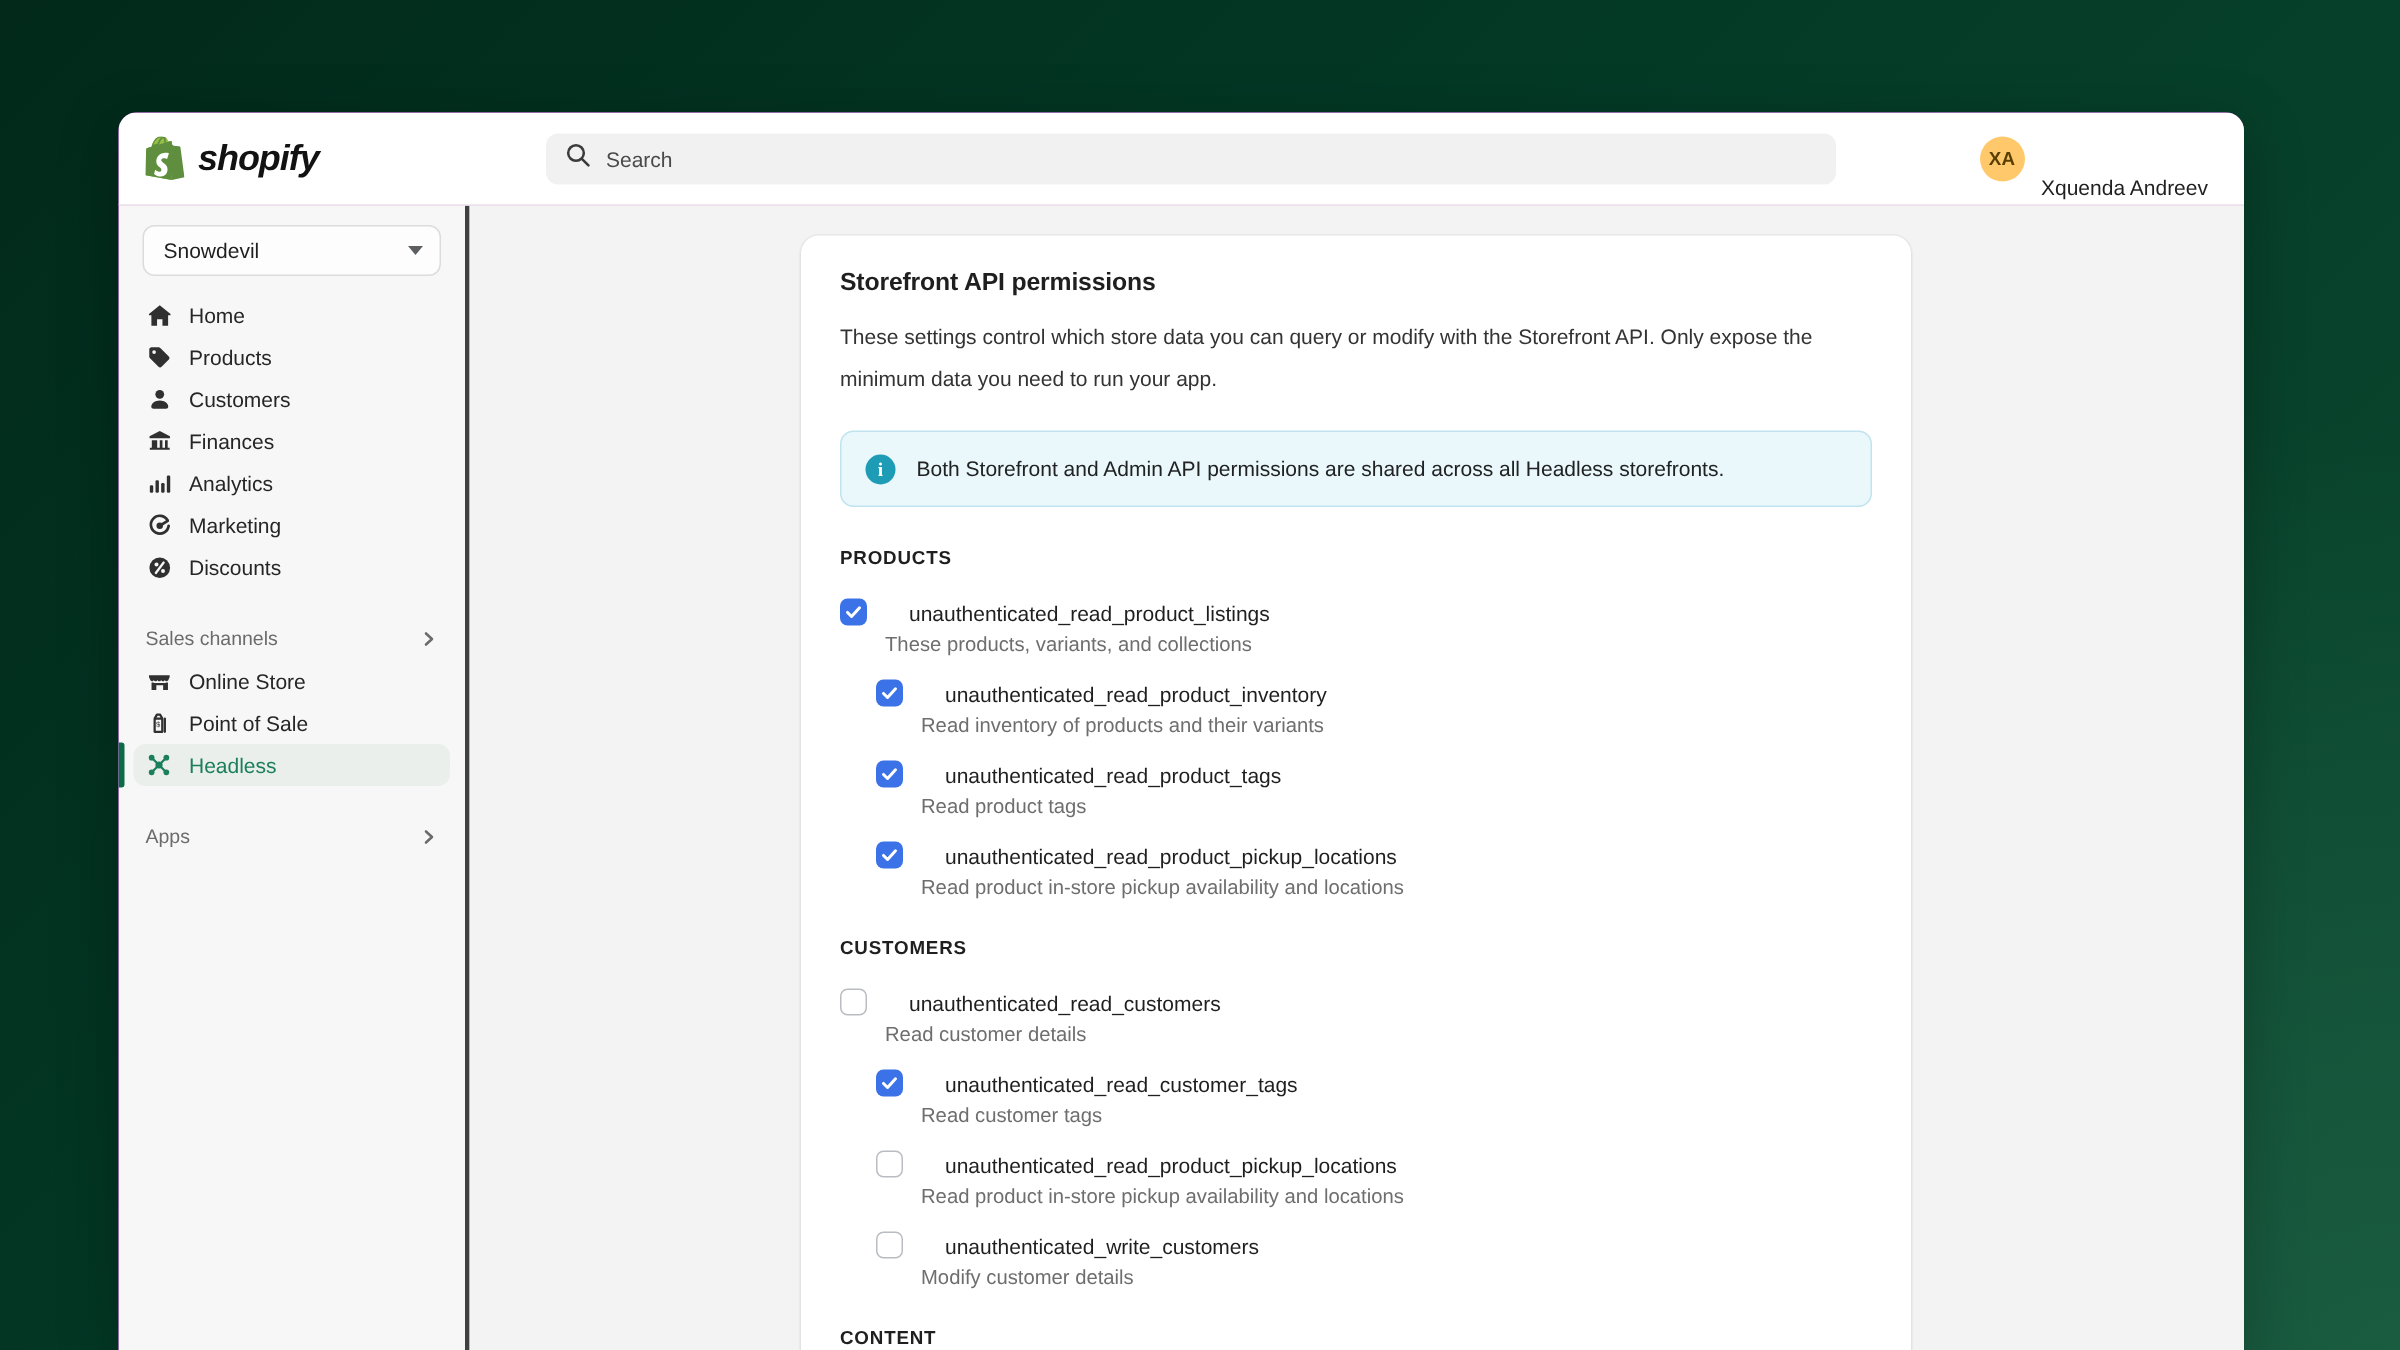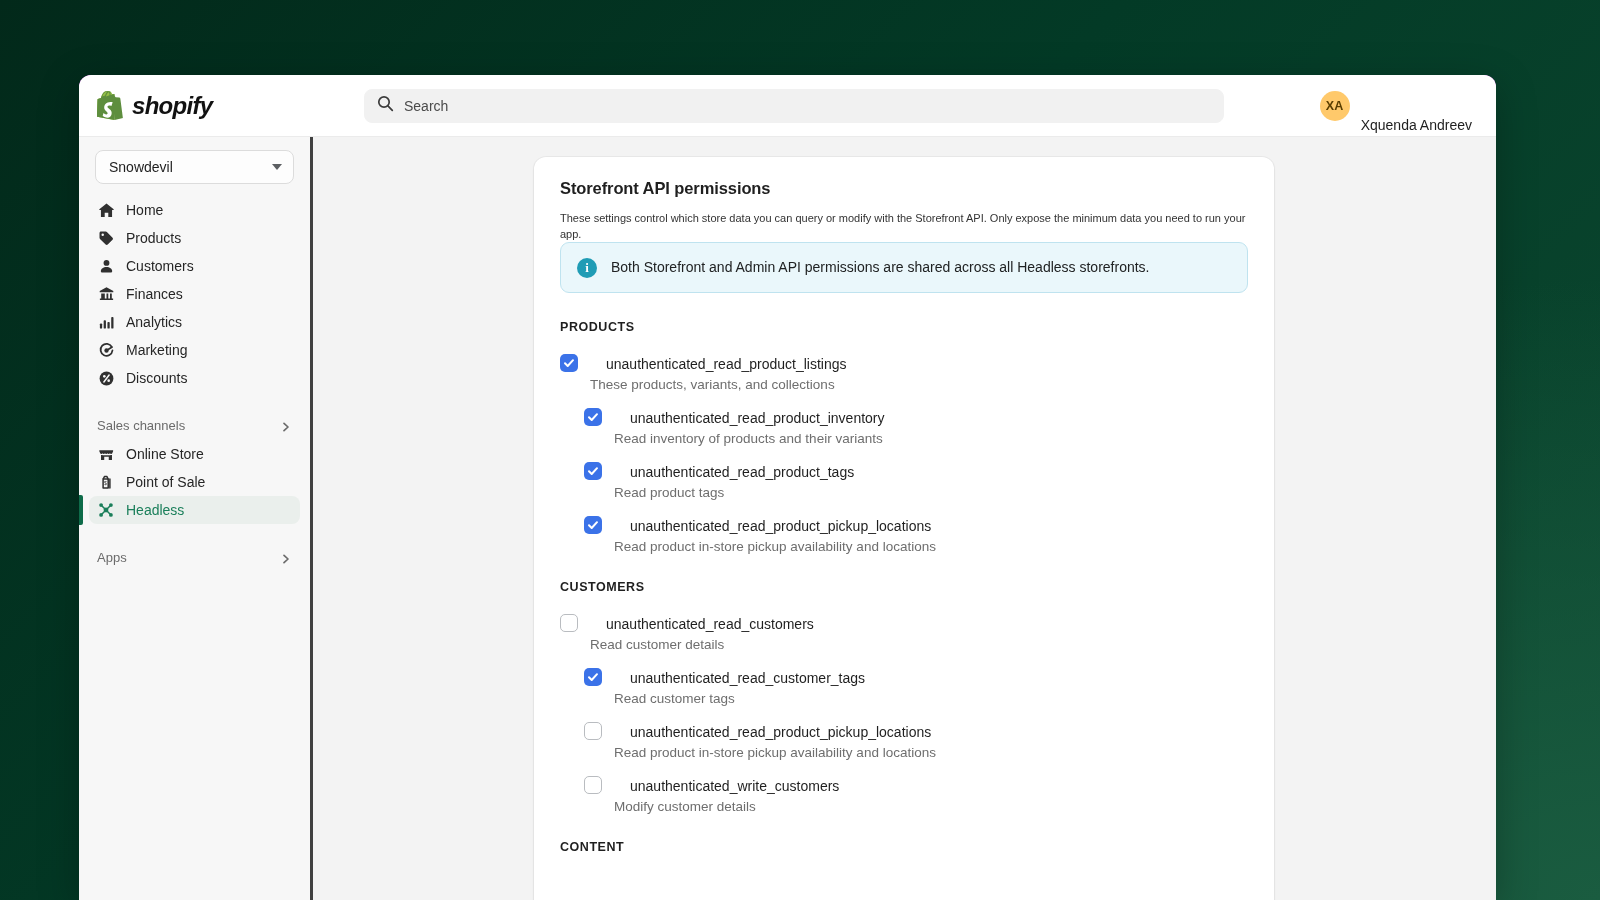--- a/index.html
+++ b/index.html
@@ -185,23 +185,24 @@
   }
 
   .card-title {
     font-size: 16.5px;
     font-weight: bold;
     color: #1f1f1f;
     margin-bottom: 12px;
     letter-spacing: -0.1px;
   }
   .card-desc {
-    font-size: 11px;
-    line-height: 16px;
+    font-size: 14px;
+    line-height: 28px;
     color: #333333;
+    margin-bottom: 21px;
     max-width: 690px;
   }
 
   .banner {
     background: #eaf7fb;
     border: 1px solid #bfe3ef;
     border-radius: 9px;
     padding: 14px 16px;
     display: flex;
     align-items: flex-start;

